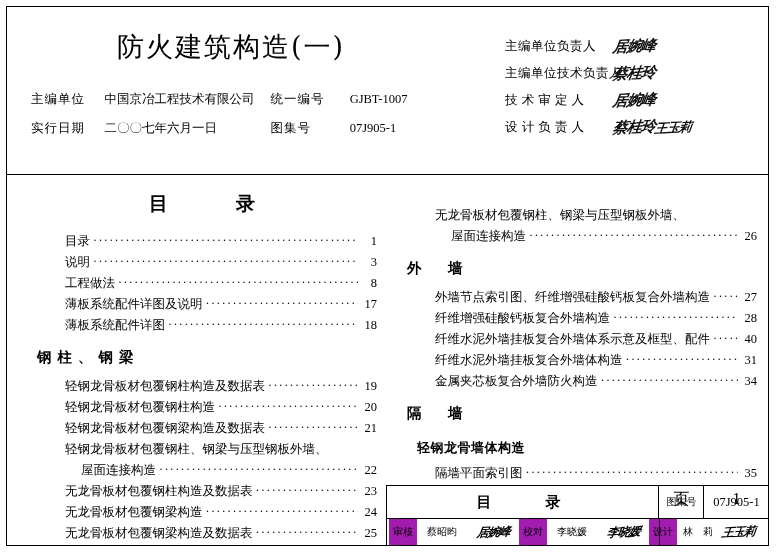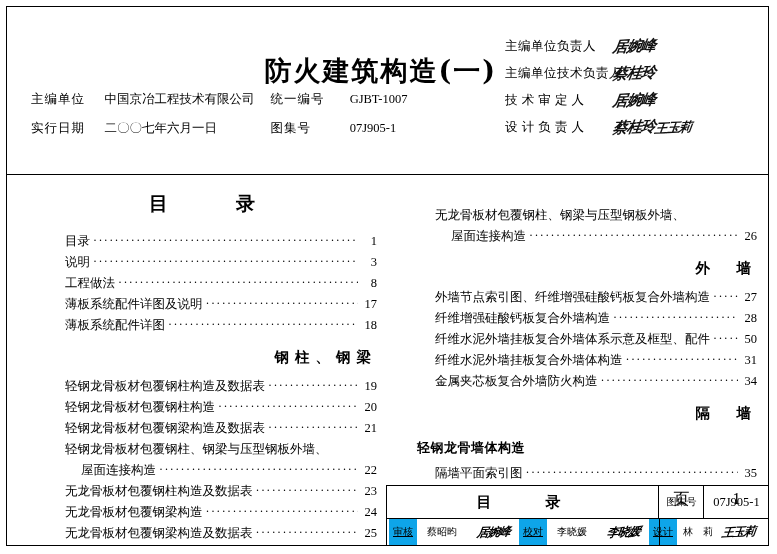--- a/index.html
+++ b/index.html
@@ -36,26 +36,25 @@
     width: 761px;
     height: 168px;
     box-sizing: border-box;
     border-bottom: 1.5px solid #000;
   }
   .main-title {
     position: absolute;
     left: 110px;
     top: 22px;
     width: 380px;
-    text-align: right;
+    text-align: left;
     font-size: 27px;
-    font-weight: bold;
+    font-weight: normal;
     letter-spacing: 2px;
     font-family: "DejaVu Serif", "Liberation Serif", serif;
-    margin-top: 24px;
   }
   .meta-left {
     position: absolute;
     left: 24px;
     top: 78px;
     width: 460px;
     font-size: 12.5px;
     line-height: 29px;
   }
   .meta-row {
@@ -131,21 +130,21 @@
   .toc-heading {
     text-align: center;
     font-size: 19px;
     font-weight: bold;
     letter-spacing: 10px;
     margin-top: 16px;
     margin-bottom: 14px;
     font-family: "DejaVu Serif", "Liberation Serif", serif;
   }
   .section-heading {
-    text-align: right;
+    text-align: left;
     font-size: 14.5px;
     font-weight: bold;
     letter-spacing: 6px;
     margin: 12px 0 9px 0;
     font-family: "DejaVu Serif", "Liberation Serif", serif;
   }
   .sub-heading {
     font-size: 13px;
     font-weight: bold;
     margin: 16px 0 6px 10px;
@@ -253,22 +252,21 @@
   .sb-cell {
     position: absolute;
     top: 0;
     height: 26px;
     line-height: 26px;
     box-sizing: border-box;
     text-align: center;
     white-space: nowrap;
   }
   .sb-label {
-    background: #0ea5e9;
-    text-decoration: underline;
+    background: #a21caf;
   }
   .sb-sign {
     font-family: "DejaVu Serif", serif;
     font-style: italic;
     font-weight: bold;
     font-size: 12px;
     transform: skewX(-10deg) rotate(-3deg);
     display: inline-block;
     letter-spacing: -1px;
   }
@@ -422,21 +420,21 @@
         <span class="toc-page">27</span>
       </div>
       <div class="toc-item">
         <span class="toc-text">纤维增强硅酸钙板复合外墙构造</span>
         <span class="toc-dots">··························································································</span>
         <span class="toc-page">28</span>
       </div>
       <div class="toc-item">
         <span class="toc-text">纤维水泥外墙挂板复合外墙体系示意及框型、配件</span>
         <span class="toc-dots">··························································································</span>
-        <span class="toc-page">50</span>
+        <span class="toc-page">40</span>
       </div>
       <div class="toc-item">
         <span class="toc-text">纤维水泥外墙挂板复合外墙体构造</span>
         <span class="toc-dots">··························································································</span>
         <span class="toc-page">31</span>
       </div>
       <div class="toc-item">
         <span class="toc-text">金属夹芯板复合外墙防火构造</span>
         <span class="toc-dots">··························································································</span>
         <span class="toc-page">34</span>

